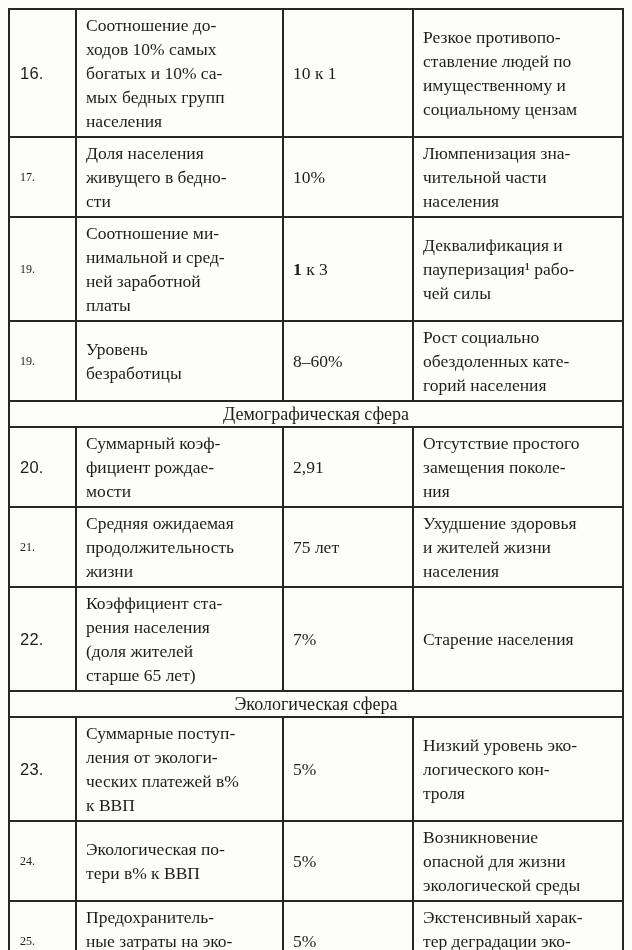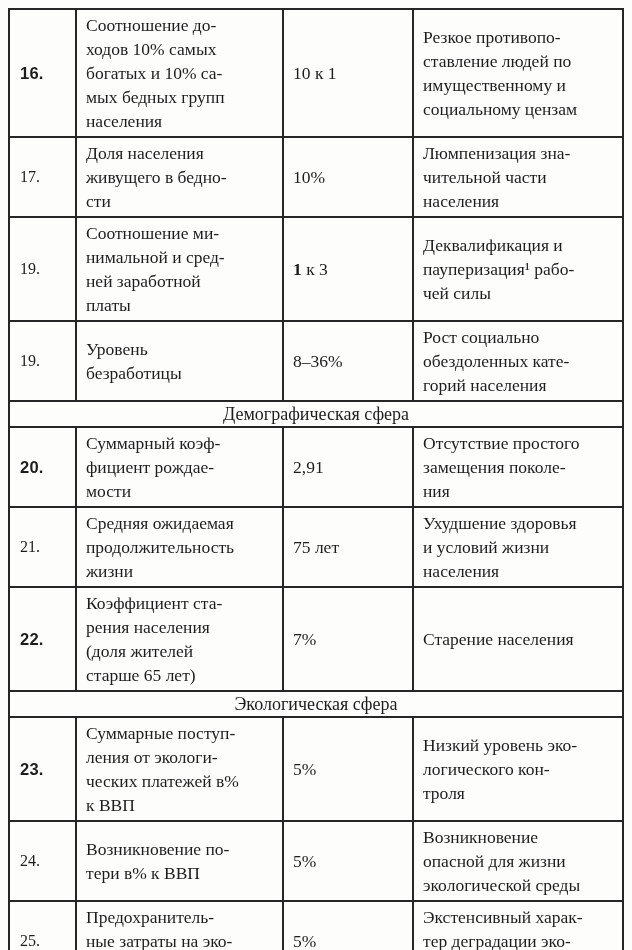--- a/index.html
+++ b/index.html
@@ -22,24 +22,24 @@
     padding:3px 6px 3px 9px;
     box-sizing:border-box;
   }
   .tbl td.num{padding-left:10px;vertical-align:middle;}
   .txt{
     display:block;
     white-space:pre-line;
     font-size:17.5px;
     line-height:24px;
   }
-  .numtxt{font-size:16px;line-height:24px;}
+  .numtxt{font-size:12px;line-height:24px;}
   .nb{
     font-family:"Liberation Sans",sans-serif;
-    font-weight:700;
+    font-weight:400;
     font-size:16.5px;
     letter-spacing:0.2px;
   }
   .valb{font-weight:700;}
   tr.sec td{
     text-align:center;
     padding:1px 4px;
   }
   .sectxt{font-size:18px;line-height:22px;}
 </style>
@@ -111,21 +111,21 @@
           </td>
       </tr>
 
       <tr style="height:77px">
         <td class="num"><span class="numtxt">19.</span></td>
         <td>
             <span class="txt">Уровень
 безработицы</span>
           </td>
         <td>
-            <span class="txt">8–36%</span>
+            <span class="txt">8–60%</span>
           </td>
         <td>
             <span class="txt">Рост социально
 обездоленных кате-
 горий населения</span>
           </td>
       </tr>
 
       <tr class="sec" style="height:16px">
         <td colspan="4"><span class="sectxt">Демографическая сфера</span></td>
@@ -153,21 +153,21 @@
         <td>
             <span class="txt">Средняя ожидаемая
 продолжительность
 жизни</span>
           </td>
         <td>
             <span class="txt">75 лет</span>
           </td>
         <td>
             <span class="txt">Ухудшение здоровья
-и условий жизни
+и жителей жизни
 населения</span>
           </td>
       </tr>
 
       <tr style="height:99px">
         <td class="num"><span class="numtxt nb">22.</span></td>
         <td>
             <span class="txt">Коэффициент ста-
 рения населения
 (доля жителей
@@ -199,21 +199,21 @@
         <td>
             <span class="txt">Низкий уровень эко-
 логического кон-
 троля</span>
           </td>
       </tr>
 
       <tr style="height:75px">
         <td class="num"><span class="numtxt">24.</span></td>
         <td>
-            <span class="txt">Возникновение по-
+            <span class="txt">Экологическая по-
 тери в% к ВВП</span>
           </td>
         <td>
             <span class="txt">5%</span>
           </td>
         <td>
             <span class="txt">Возникновение
 опасной для жизни
 экологической среды</span>
           </td>

